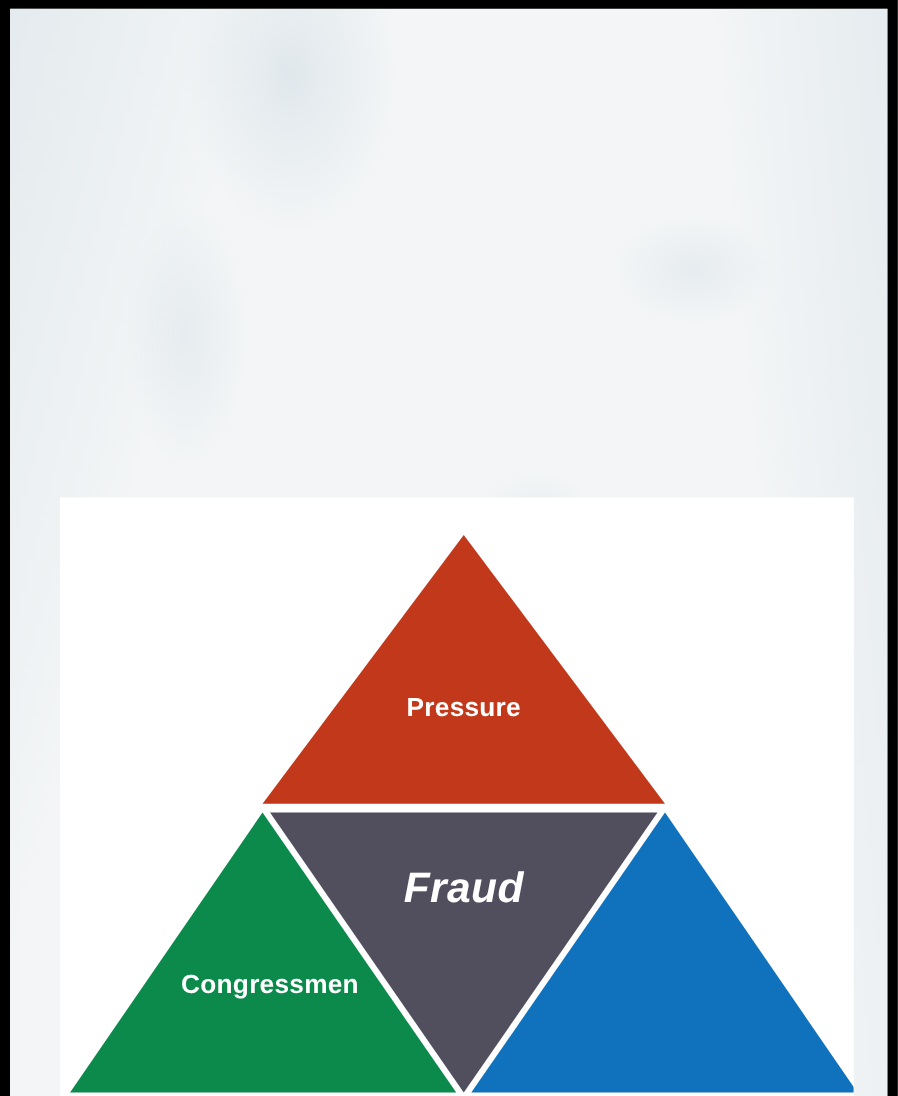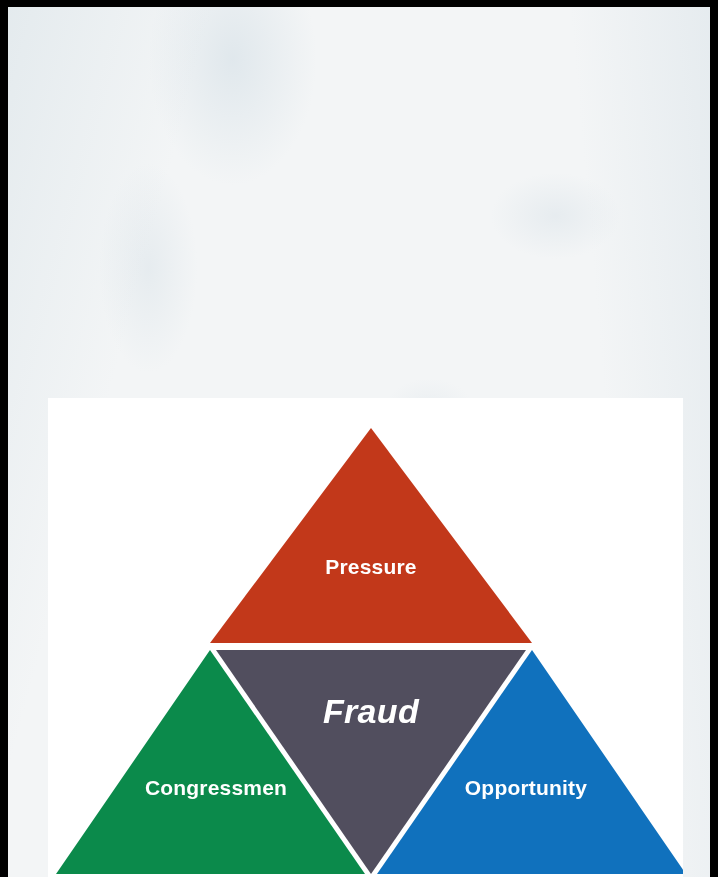--- a/index.html
+++ b/index.html
@@ -157,19 +157,18 @@
 
         <polygon points="484,252 638,476 329,476" fill="#1071bd"></polygon>
       </svg>
 
       <div class="seg-label label-pressure">Pressure</div>
 
       <div class="seg-label label-fraud">Fraud</div>
 
       <div class="seg-label label-rationalize">Congressmen</div>
 
-      <div class="seg-label label-opportunity">Opportunity</div>
 
     </div>
 
   </div>
 
 </div>
 
 </body></html>

